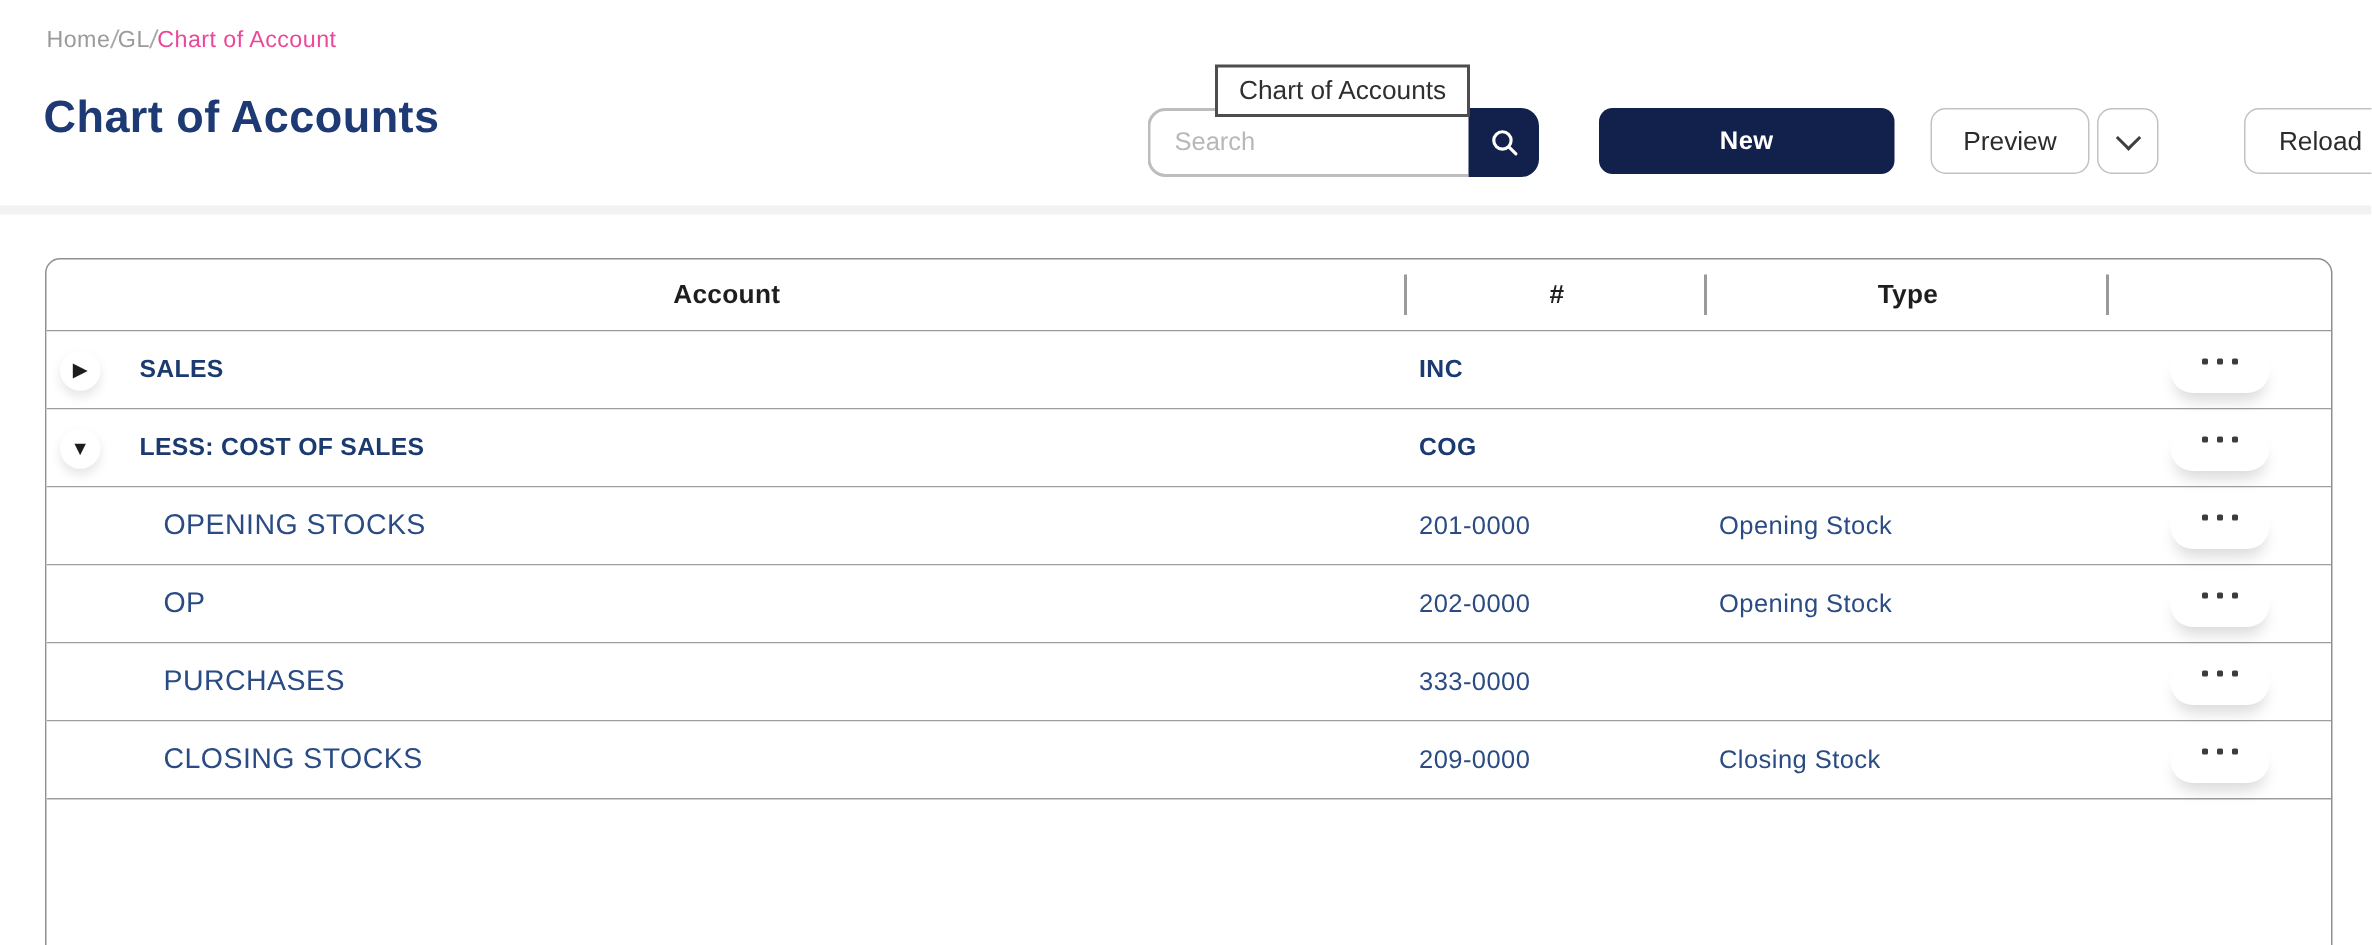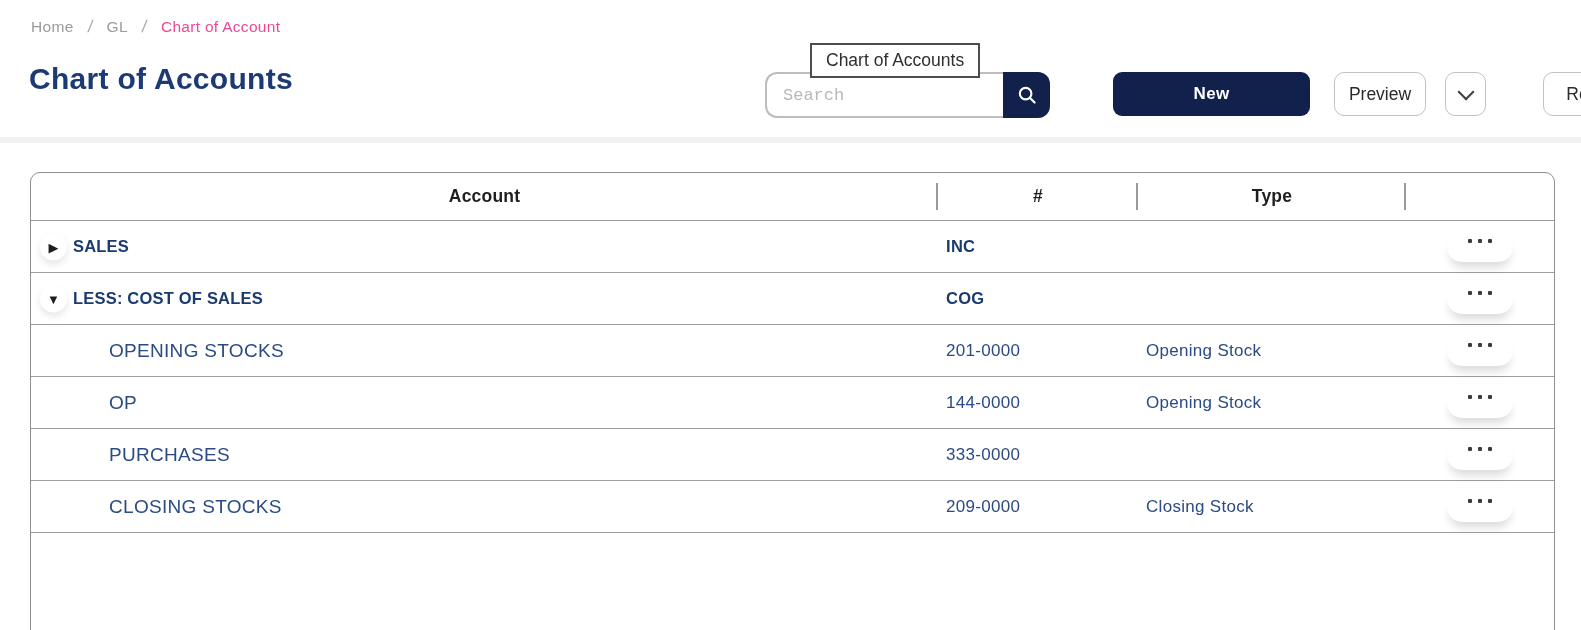--- a/index.html
+++ b/index.html
@@ -11,21 +11,21 @@
     font-family: "Liberation Sans", "DejaVu Sans", sans-serif;
     --navy: #12204c;
     --title-navy: #1d3a74;
     --parent-text: #1b3a70;
     --child-text: #2a4b84;
     --tbl-border: #9a9a9a;
     --muted: #9b9b9b;
   }
 
   
-  .breadcrumb { position: absolute; left: 31px; top: 17px; font-size: 15.5px; display: flex; gap: 14px; align-items: center; letter-spacing: .3px; }
+  .breadcrumb { position: absolute; left: 31px; top: 17px; font-size: 15.5px; display: flex; align-items: center; letter-spacing: .3px; }
   .crumb { color: var(--muted); cursor: pointer; }
   .crumb.current { color: #ec4899; cursor: default; }
   .crumb-sep { color: #a8a8a8; font-size: 17px; transform: skewX(-8deg); }
 
   
   .page-title { position: absolute; left: 29px; top: 62px; font-size: 30px; font-weight: 800; color: var(--title-navy); letter-spacing: .3px; margin: 0; }
 
   
   .band { position: absolute; left: 0; top: 137px; width: 100%; height: 6px; background: #f2f2f2; }
 
@@ -33,57 +33,57 @@
   .tooltip {
     position: absolute; left: 810px; top: 43px; height: 35px; min-width: 168px;
     background: #fff; border: 2px solid #4d4d4d; box-sizing: border-box;
     display: flex; align-items: center; justify-content: center;
     font-size: 17.5px; color: #2f2f2f; z-index: 6; padding: 0 14px;
   }
 
   
   .search-group { position: absolute; left: 765px; top: 72px; height: 46px; display: flex; z-index: 3; }
   .search-input {
-    width: 238px; height: 46px; box-sizing: border-box;
+    width: 214px; height: 46px; box-sizing: border-box;
     border: 2px solid #bdbdbd; border-right: none; border-radius: 12px 0 0 12px;
     padding: 0 0 0 16px; font-size: 17px; color: #444; outline: none;
-    font-family: Liberation Mono, monospace;
+    font-family: Liberation Sans, sans-serif;
   }
   .search-input::placeholder { color: #b8b8b8; }
   .search-btn {
     width: 47px; height: 46px; background: var(--navy); border: none;
     border-radius: 0 12px 12px 0; display: flex; align-items: center; justify-content: center;
     cursor: pointer;
   }
 
   
-  .btn { position: absolute; top: 72px; height: 44px; box-sizing: border-box; display: flex; align-items: center; justify-content: center; cursor: pointer; font-family: inherit; margin-left: 47px; }
+  .btn { position: absolute; top: 72px; height: 44px; box-sizing: border-box; display: flex; align-items: center; justify-content: center; cursor: pointer; font-family: inherit; }
   .btn-new { left: 1066px; width: 197px; background: var(--navy); color: #fff; border: none; border-radius: 9px; font-size: 17px; font-weight: 700; letter-spacing: .3px; }
   .btn-light { background: #fff; border: 1.5px solid #c2c2c2; border-radius: 10px; color: #2b2b2b; font-size: 17.5px; }
-  .btn-preview { left: 1287px; width: 92px; }
+  .btn-preview { left: 1287px; width: 106px; }
   .btn-chevron { left: 1398px; width: 41px; }
   .btn-reload { left: 1496px; width: 102px; }
   .chev { width: 10px; height: 10px; border-left: 2px solid #3f3f3f; border-bottom: 2px solid #3f3f3f; transform: rotate(-45deg); margin-top: -5px; }
 
   
   .card {
     position: absolute; left: 30px; top: 172px; width: 1523px; height: 470px;
     background: #fff; border: 1px solid #8f8f8f; border-radius: 10px; overflow: hidden;
     box-sizing: content-box;
   }
   .thead, .row { display: grid; grid-template-columns: 907px 200px 268px 148px; }
   .thead { height: 47px; border-bottom: 1px solid var(--tbl-border); }
   .th { position: relative; height: 100%; display: flex; align-items: center; justify-content: center; font-weight: 700; font-size: 17.5px; color: #1e1e1e; letter-spacing: .2px; }
   .th.has-divider::after { content: ''; position: absolute; right: 0; top: 10px; height: 27px; width: 2px; background: var(--tbl-border); }
 
   .row { height: 51px; border-bottom: 1px solid #9e9e9e; align-items: center; background: #fff; }
   .cell { display: flex; align-items: center; height: 100%; box-sizing: border-box; }
   .cell.account { position: relative; padding-left: 42px; }
   .row.child .cell.account { padding-left: 78px; }
-  .row.parent .cell.account .acct-label { font-weight: 700; color: var(--parent-text); font-size: 16.5px; letter-spacing: .2px; }
+  .row.parent .cell.account .acct-label { font-weight: 700; color: var(--parent-text); font-size: 16.5px; letter-spacing: .2px; margin-left: 20px; }
   .row.child .cell.account .acct-label { font-weight: 400; color: var(--child-text); font-size: 19px; letter-spacing: .3px; text-align: right; }
   .cell.number { padding-left: 8px; font-size: 17px; color: var(--child-text); letter-spacing: .3px; }
   .row.parent .cell.number { font-weight: 700; color: var(--parent-text); font-size: 16.5px; }
   .cell.type { padding-left: 8px; font-size: 17px; color: var(--child-text); letter-spacing: .3px; }
   .cell.actions { justify-content: center; }
 
   .expander {
     position: absolute; left: 9px; top: 50%; transform: translateY(-50%);
     width: 27px; height: 27px; border-radius: 50%; background: #fff;
     box-shadow: 0 4px 7px rgba(0,0,0,0.10);
@@ -191,21 +191,21 @@
               <i></i>
               <i></i>
             </span>
           </button>
         </div>
       </div>
       <div class="row child">
         <div class="cell account">
           <span class="acct-label">OP</span>
         </div>
-        <div class="cell number">144-0000</div>
+        <div class="cell number">202-0000</div>
         <div class="cell type">Opening Stock</div>
         <div class="cell actions">
           <button class="menu-btn">
             <span class="dots">
               <i></i>
               <i></i>
               <i></i>
             </span>
           </button>
         </div>

